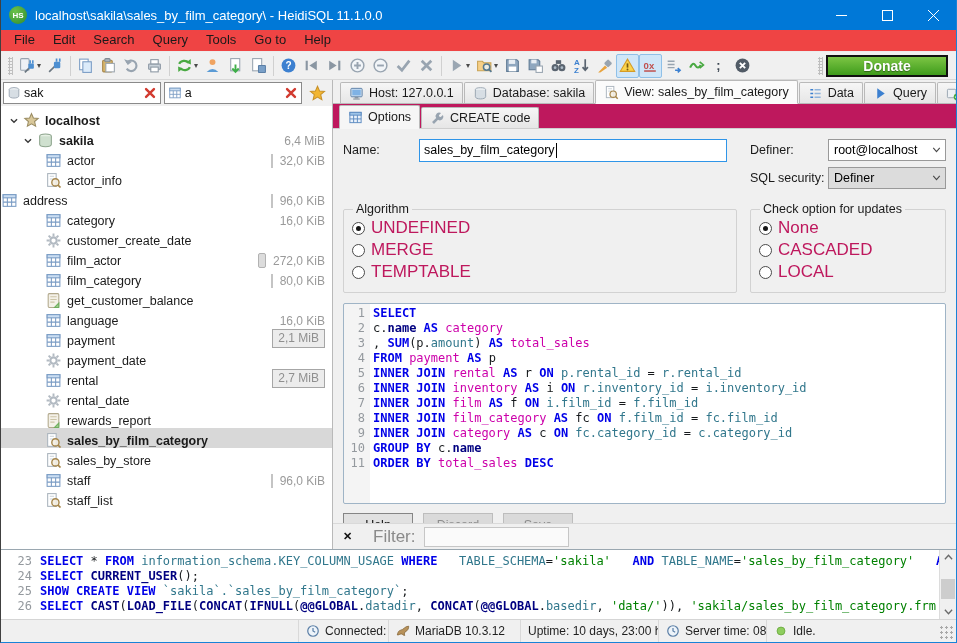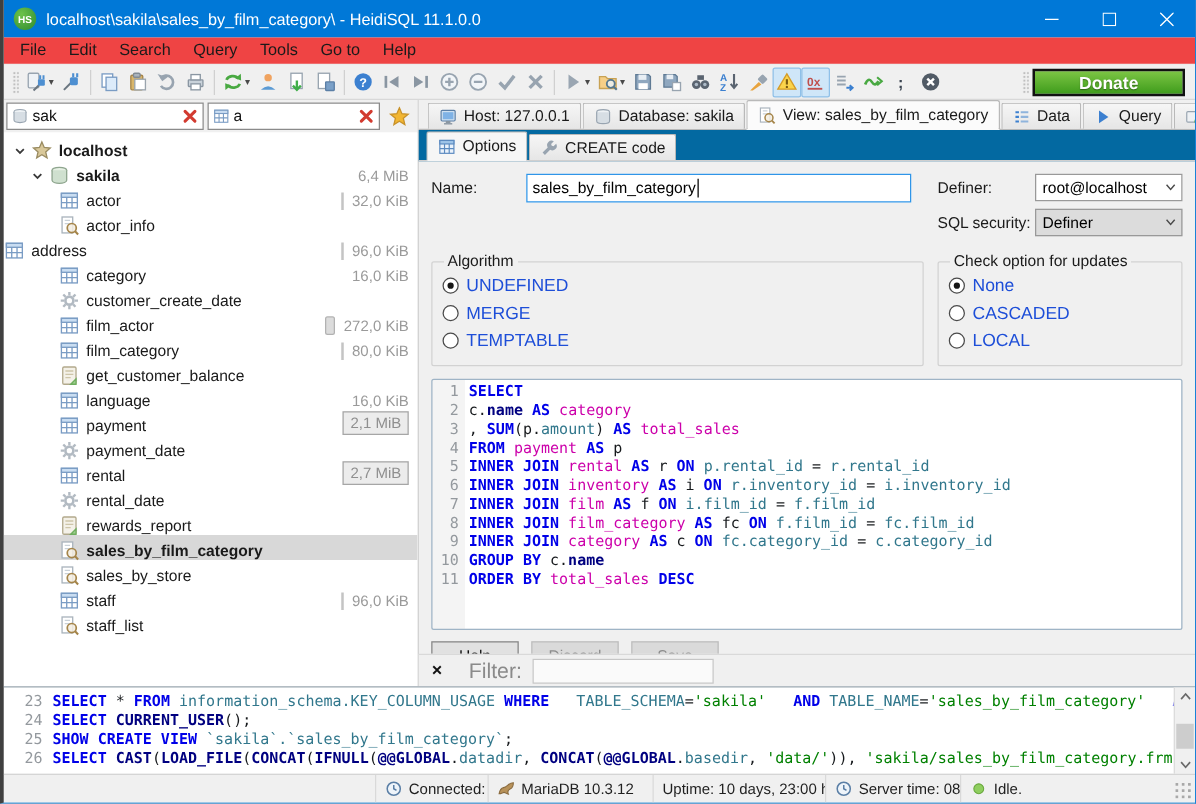--- a/index.html
+++ b/index.html
@@ -1,18 +1,18 @@
 <!DOCTYPE html>
 <html><head>
 <meta charset="utf-8">
 <style>
   *{box-sizing:border-box;margin:0;padding:0}
   html,body{background:#9a9a9a;font-family:"Liberation Sans",sans-serif;}
   .window{width:957px;height:643px;display:flex;flex-direction:column;background:#f0f0f0;
-    border-left:3px solid #404040;border-right:1px solid #1883d7;border-bottom:1px solid #1883d7;overflow:hidden}
+    border-left:1px solid #404040;border-right:1px solid #1883d7;border-bottom:1px solid #1883d7;overflow:hidden}
   
   .titlebar{height:30px;background:#0078d7;display:flex;align-items:center;flex:0 0 auto}
   .applogo{width:18px;height:18px;border-radius:50%;background:radial-gradient(circle at 35% 30%,#6cc24a,#2e8b2e);
     color:#fff;font-size:8px;font-weight:bold;display:flex;align-items:center;justify-content:center;margin-left:8px;flex:0 0 auto}
   .apptitle{color:#fff;font-size:13px;margin-left:8px;white-space:nowrap;overflow:hidden;flex:1}
   .winbtn{width:46px;height:30px;display:flex;align-items:center;justify-content:center;flex:0 0 auto}
   .winbtn svg{width:11px;height:11px}
   
   .menubar{height:22px;background:#ef4444;display:flex;align-items:flex-end;padding-left:4px;flex:0 0 auto;border-bottom:1px solid #ececec}
   .menu-item{font-size:13px;color:#1a1a1a;padding:0 9px;line-height:22px;cursor:default}
@@ -50,21 +50,21 @@
   .bar-thin{width:2px;height:14px;background:#c4c4c4;margin-right:7px}
   .bar-small{width:8px;height:15px;background:#dcdcdc;border:1px solid #b2b2b2;border-radius:2px;margin-right:7px}
   .size-box{border:1px solid #a6a6a6;background:#ececec;padding:0 5px;margin-right:7px;color:#8f8f8f;font-size:12px;line-height:17px}
   
   .rightpanel{flex:1;display:flex;flex-direction:column;background:#f0f0f0;min-width:0}
   .maintabs{height:24px;display:flex;align-items:flex-end;padding-left:7px;background:#f0f0f0;border-bottom:1px solid #b9b9b9;flex:0 0 auto}
   .tab{height:21px;display:flex;align-items:center;gap:5px;padding:0 8px;font-size:12.5px;color:#1a1a1a;
     background:linear-gradient(#f6f6f6,#e6e6e6);border:1px solid #b9b9b9;border-bottom:none;border-radius:2px 2px 0 0;margin-right:1px;white-space:nowrap}
   .tab .ic{width:15px;height:15px}
   .tab.active{height:24px;background:#fbfbfb;margin-bottom:-1px;border-bottom:1px solid #fbfbfb}
-  .subtabs{height:25px;display:flex;align-items:flex-end;padding-left:6px;background:#0369a1;border-bottom:1px solid #cfcfcf;flex:0 0 auto}
+  .subtabs{height:25px;display:flex;align-items:flex-end;padding-left:6px;background:#be185d;border-bottom:1px solid #cfcfcf;flex:0 0 auto}
   .subtabs .tab.active{background:#f6f6f6;border-bottom:1px solid #f6f6f6}
   .optarea{flex:1;padding:9px 10px 0 10px;min-height:0;display:flex;flex-direction:column}
   .toprow{display:flex;align-items:flex-start;flex:0 0 auto}
   .namegrp{display:flex;align-items:center;height:24px}
   .flabel{font-size:12.5px;color:#1a1a1a}
   .namegrp .flabel{width:76px}
   .textbox{width:308px;height:23px;background:#fff;border:1px solid #2f95e8;display:flex;align-items:center;padding:0 4px;font-size:12.5px}
   .caret{width:1px;height:15px;background:#000;margin-left:1px}
   .defgrp{margin-left:auto;width:196px}
   .defrow{display:flex;align-items:center;height:23px;margin-bottom:5px}
@@ -73,21 +73,21 @@
   .combo.gray{background:#dcdcdc}
   .combo .cv{flex:1;white-space:nowrap;overflow:hidden}
   .combo .ic{width:13px;height:13px}
   .grprow{display:flex;justify-content:space-between;margin-top:8px;flex:0 0 auto}
   fieldset.grp{border:1px solid #d2d2d2;border-radius:2px;padding:1px 8px 9px 8px}
   fieldset.grp legend{font-size:12.5px;color:#1a1a1a;padding:0 3px;margin-left:1px}
   .grp1{width:394px}.grp2{width:196px}
   .radio-row{display:flex;align-items:center;height:22px;gap:6px}
   .rad{width:13px;height:13px;border:1px solid #4a4a4a;border-radius:50%;background:#fff;position:relative;flex:0 0 auto}
   .rad.on::after{content:'';position:absolute;inset:3px;border-radius:50%;background:#161616}
-  .radlab{font-size:14px;color:#1d4ed8}
+  .radlab{font-size:17px;color:#be185d}
   .editor{margin-top:10px;height:201px;background:linear-gradient(to right,#f4f4f4 0,#f4f4f4 26px,#fff 26px);
     border:1px solid #9fb4c6;border-radius:2px;overflow:hidden;flex:0 0 auto;padding-top:2px}
   .cl{display:flex;font-family:"DejaVu Sans Mono",monospace;font-size:12px;line-height:15px;white-space:pre}
   .ln{width:26px;flex:0 0 auto;text-align:right;padding-right:5px;color:#94999e}
   .code{padding-left:3px}
   .k{color:#0000e8;font-weight:bold}
   .kb{color:#000080;font-weight:bold}
   .t{color:#cc00aa}
   .i{color:#31778c}
   .s{color:#008000}

